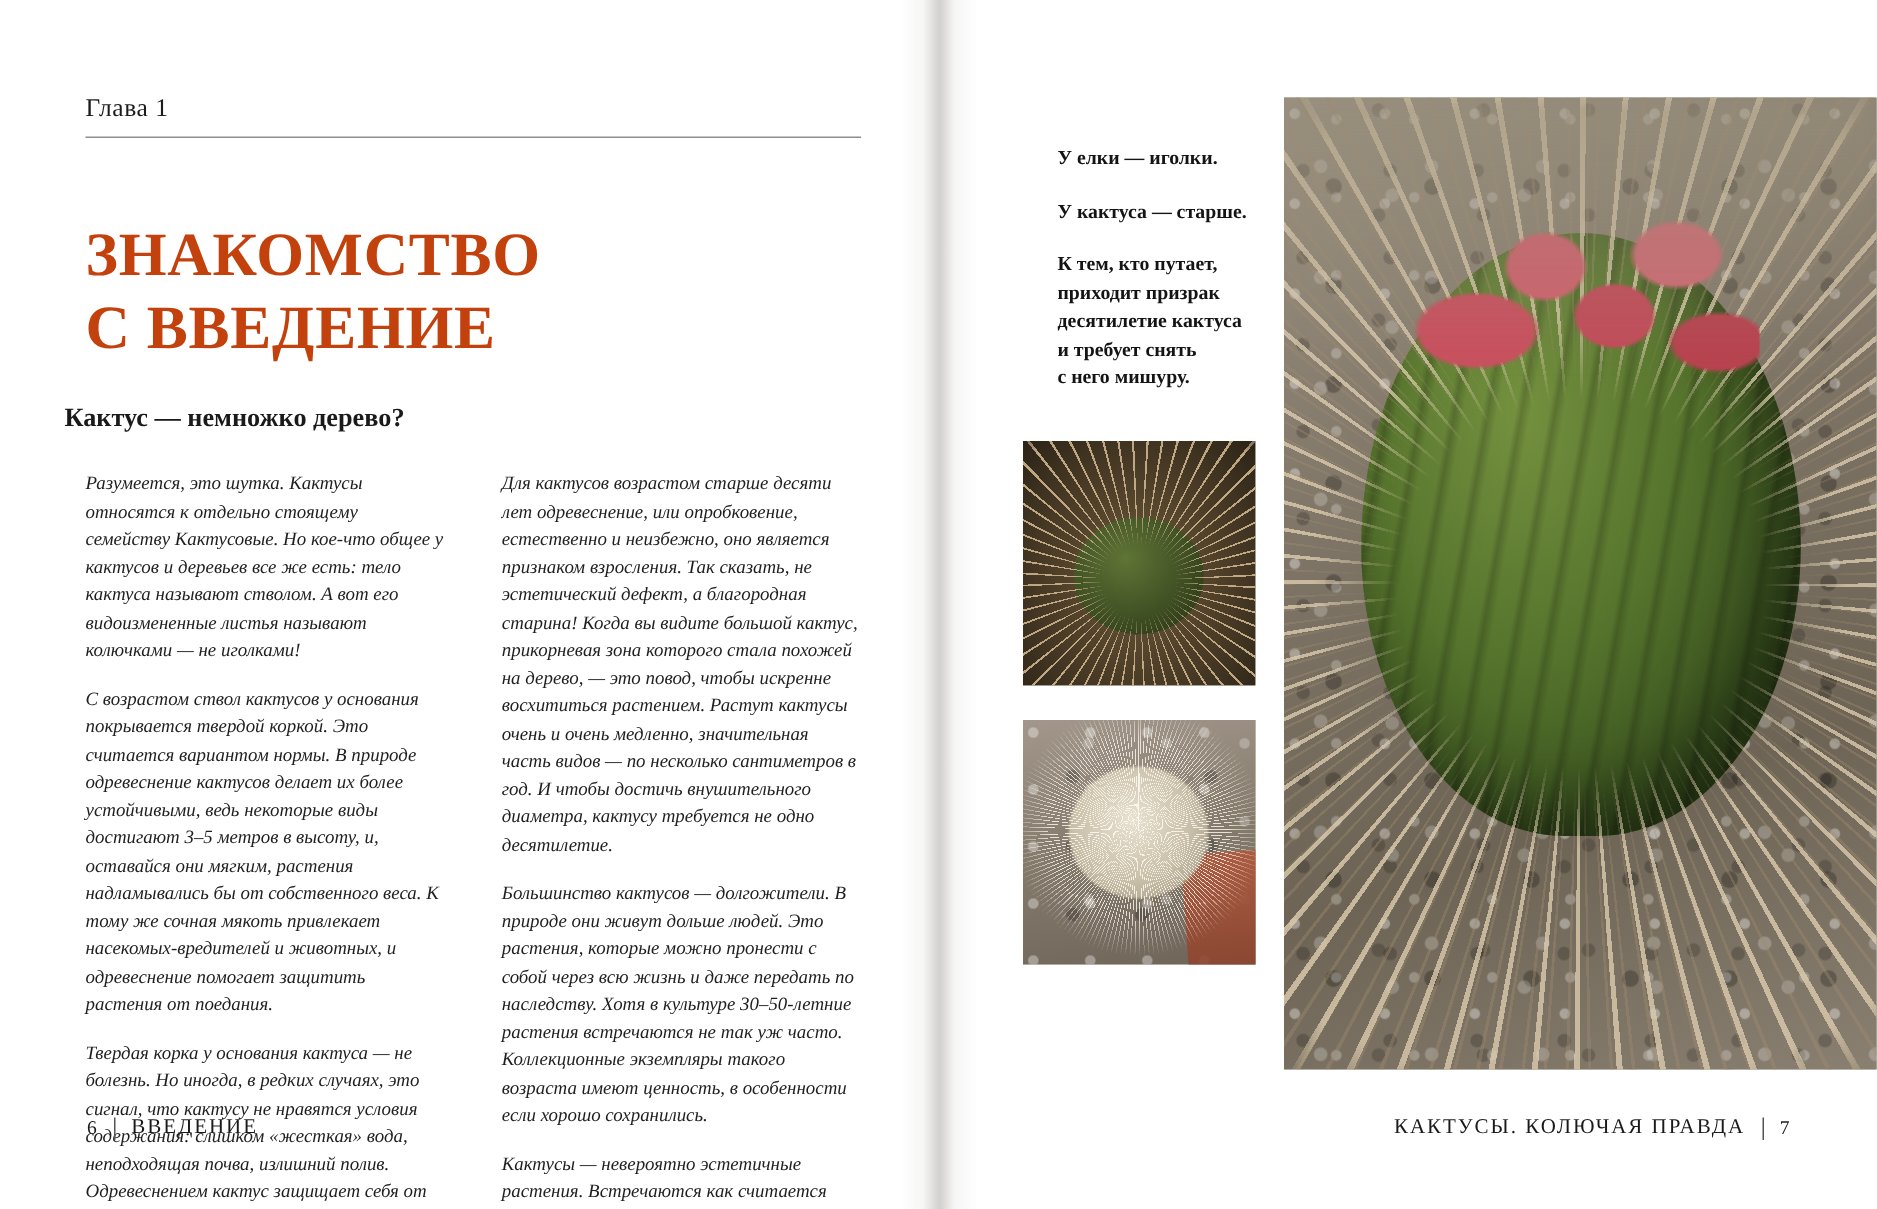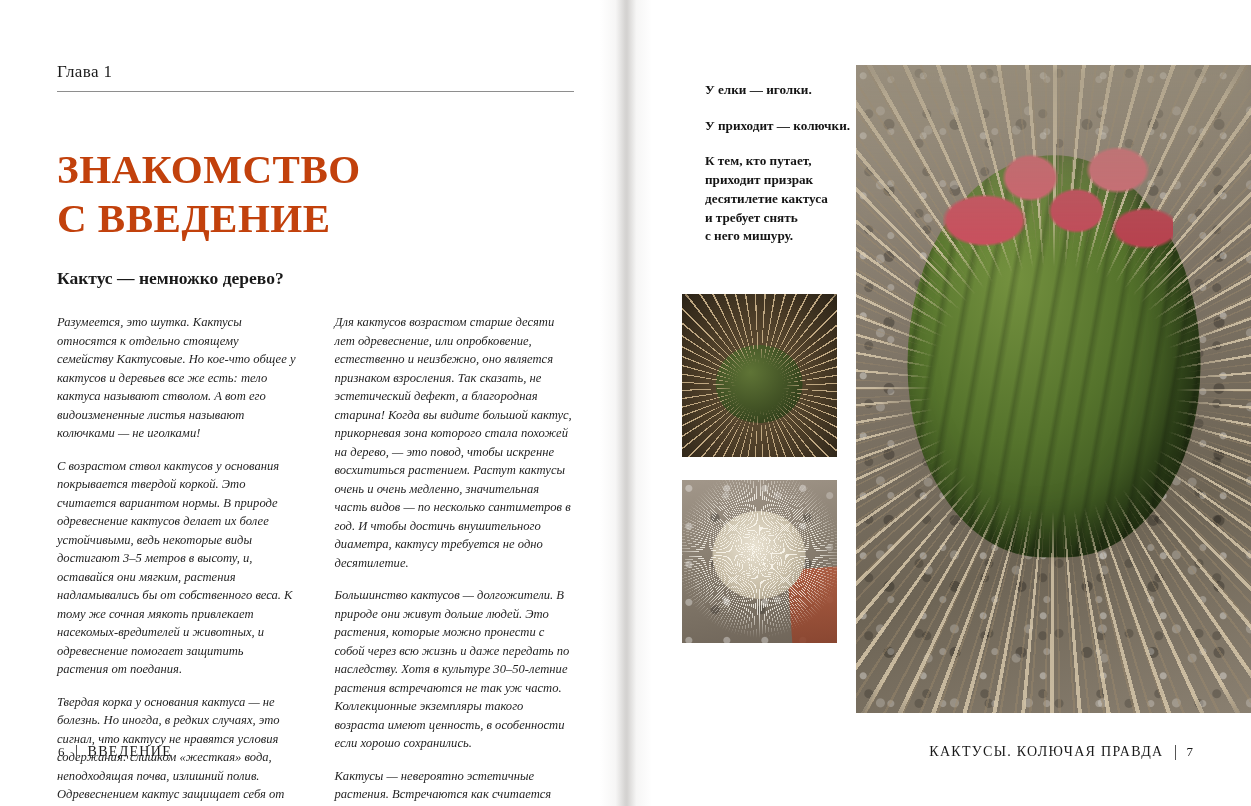--- a/index.html
+++ b/index.html
@@ -69,21 +69,21 @@
     font-size: 41px;
     line-height: 1.18;
     font-weight: bold;
     letter-spacing: 0.5px;
     color: #c2410c;
   }
   .chapter-title .line { display: block; }
 
   .section-head {
     position: absolute;
-    left: 57px;
+    left: 43px;
     top: 253px;
     width: 520px;
     font-size: 17.5px;
     font-weight: bold;
     color: #1a1a1a;
   }
 
   .columns {
     position: absolute;
     left: 57px;
@@ -121,21 +121,21 @@
     height: 15px;
     background: #555;
   }
   .folio .num { font-size: 13px; letter-spacing: 0; }
   .folio .name { font-variant: small-caps; font-size: 14px; letter-spacing: 1.3px; }
 
   
   .epigraph {
     position: absolute;
     left: 79px;
-    top: 81px;
+    top: 96px;
     width: 185px;
     font-size: 13.2px;
     line-height: 1.42;
     font-weight: bold;
     color: #141414;
   }
   .epigraph p { margin: 0 0 17px 0; }
   .epigraph p:last-child { margin-bottom: 0; }
 
   
@@ -334,21 +334,21 @@
       <span class="num">6</span>
       <span class="bar"></span>
       <span class="name">ВВЕДЕНИЕ</span>
     </div>
   </div>
 
   <div class="page page-right">
 
     <div class="epigraph">
       <p>У елки — иголки.</p>
-      <p>У приходит — колючки.</p>
+      <p>У кактуса — старше.</p>
       <p style="white-space: pre-line;">К тем, кто путает,
 приходит призрак
 десятилетие кактуса
 и требует снять
 с него мишуру.</p>
     </div>
 
     <div class="photo photo-main">
       <div class="px bg-gravel"></div>
       <div class="cactus-body">

